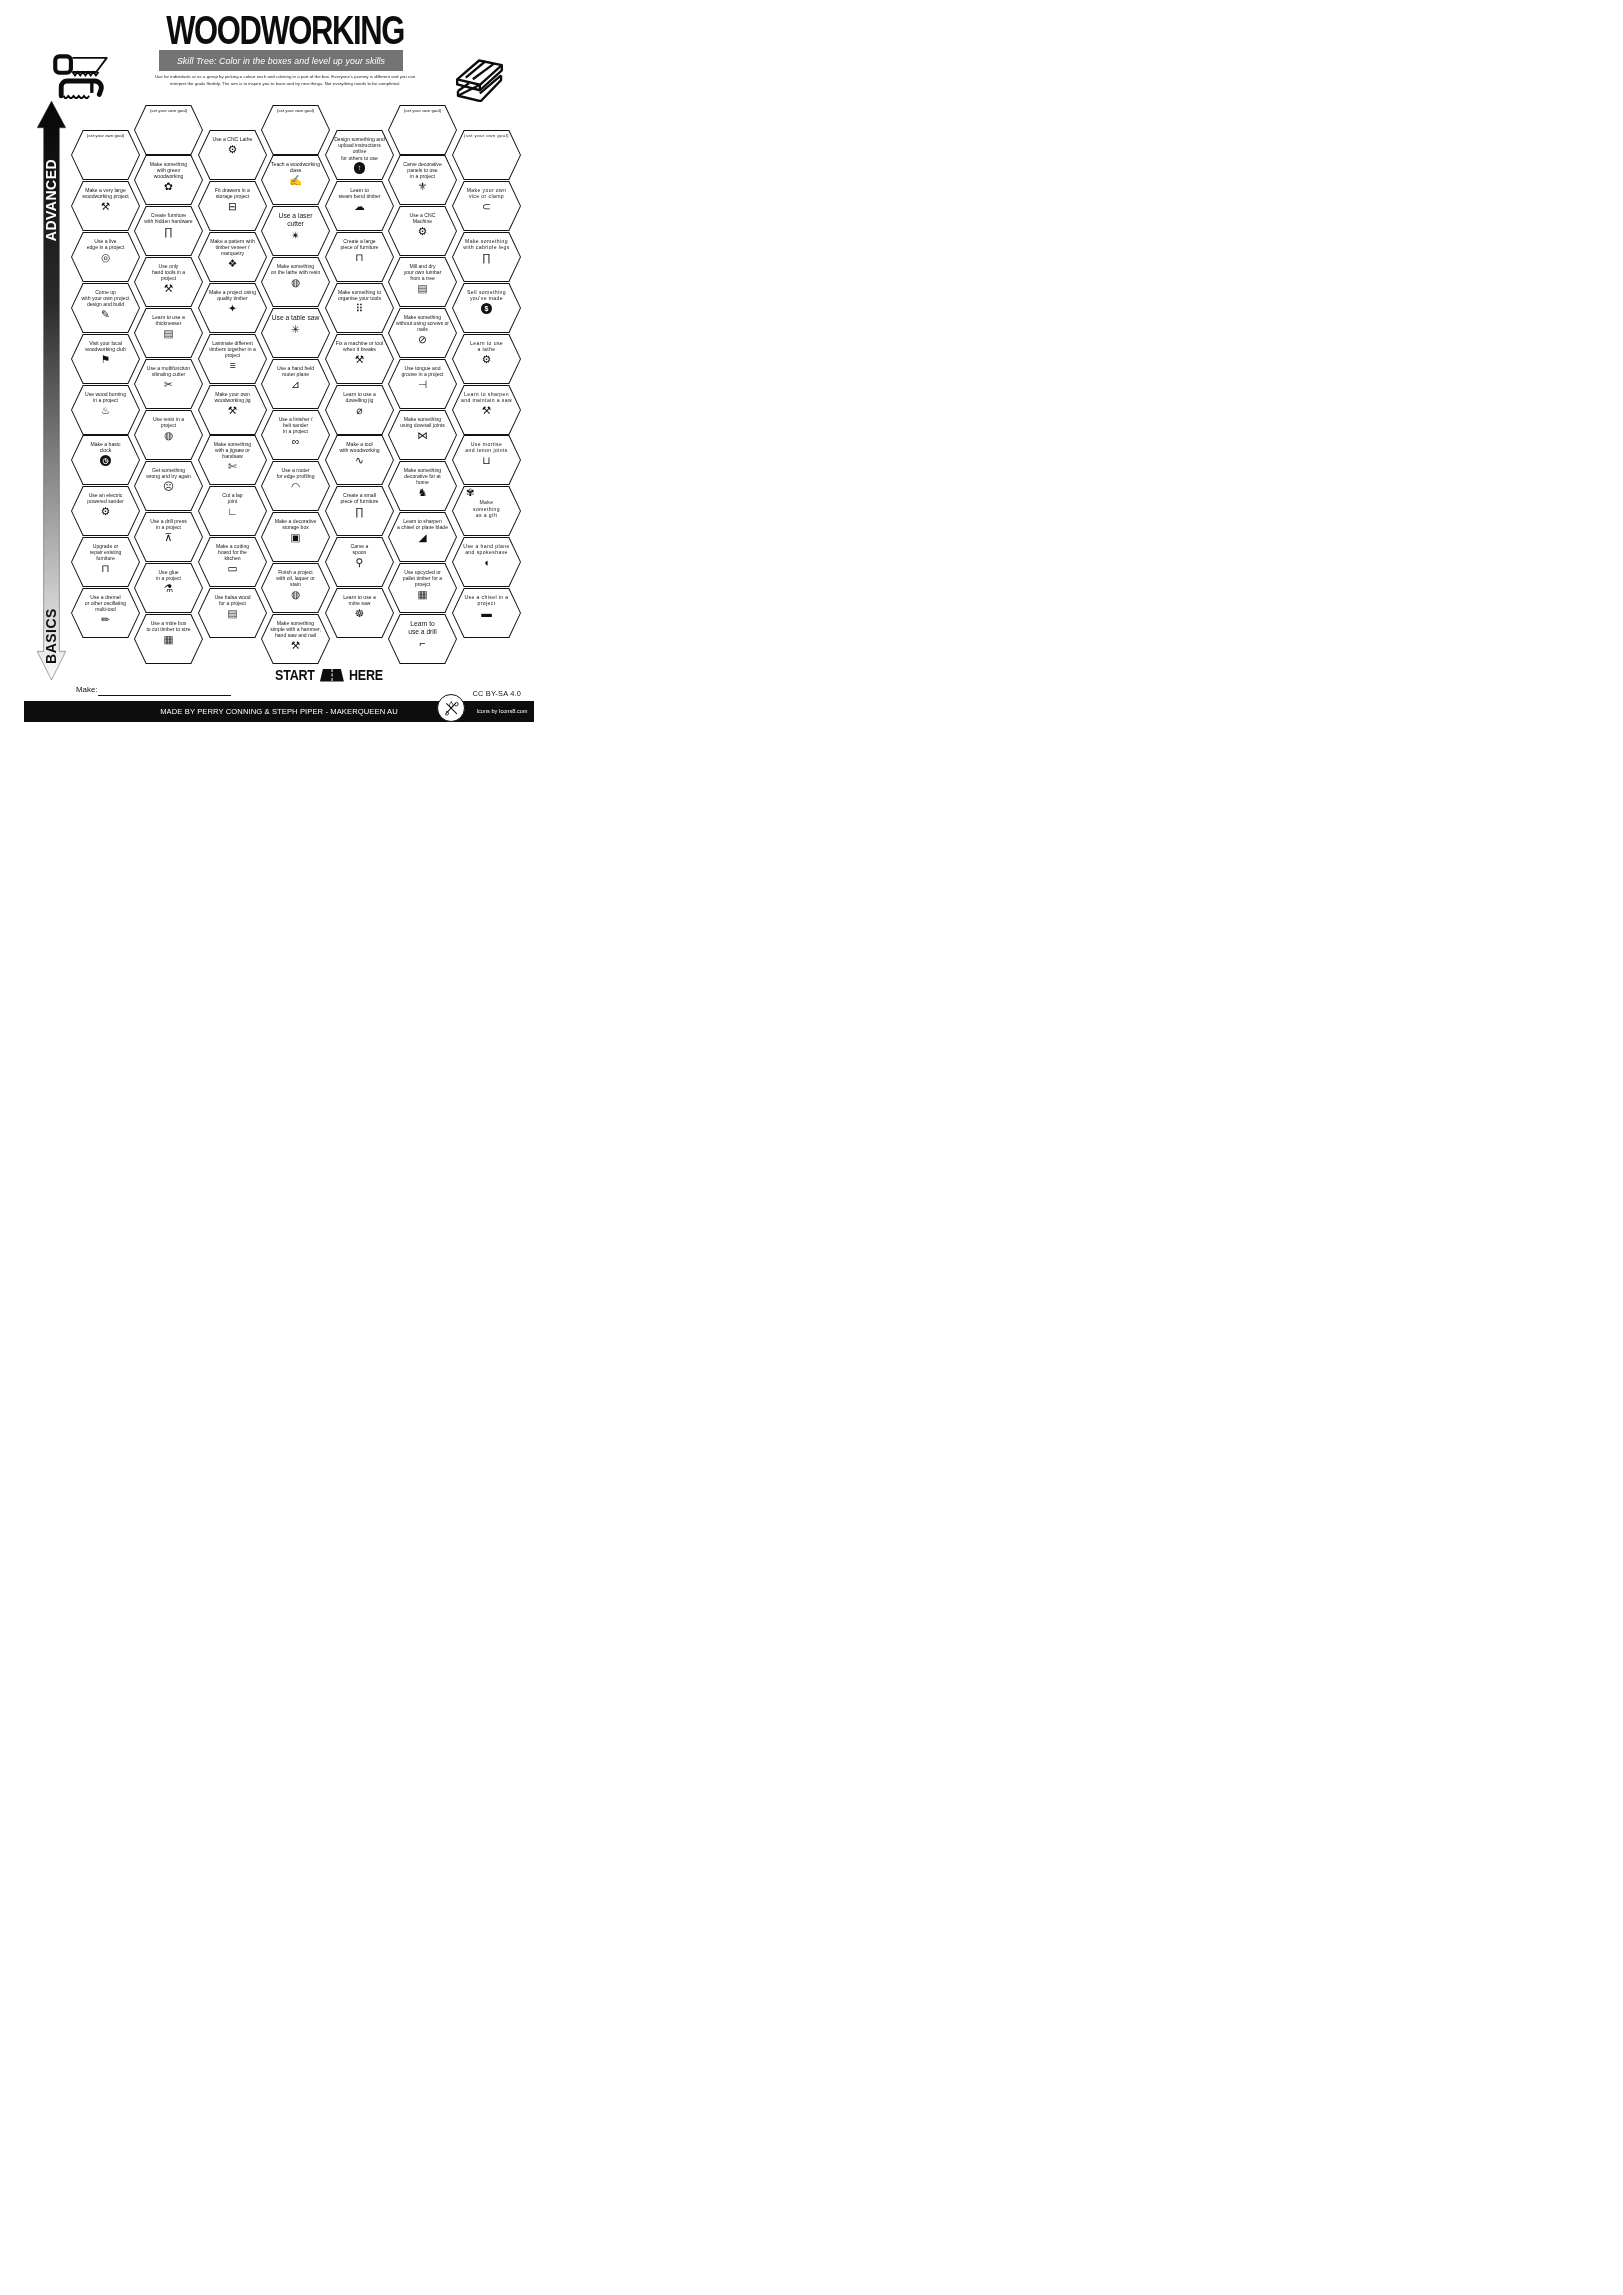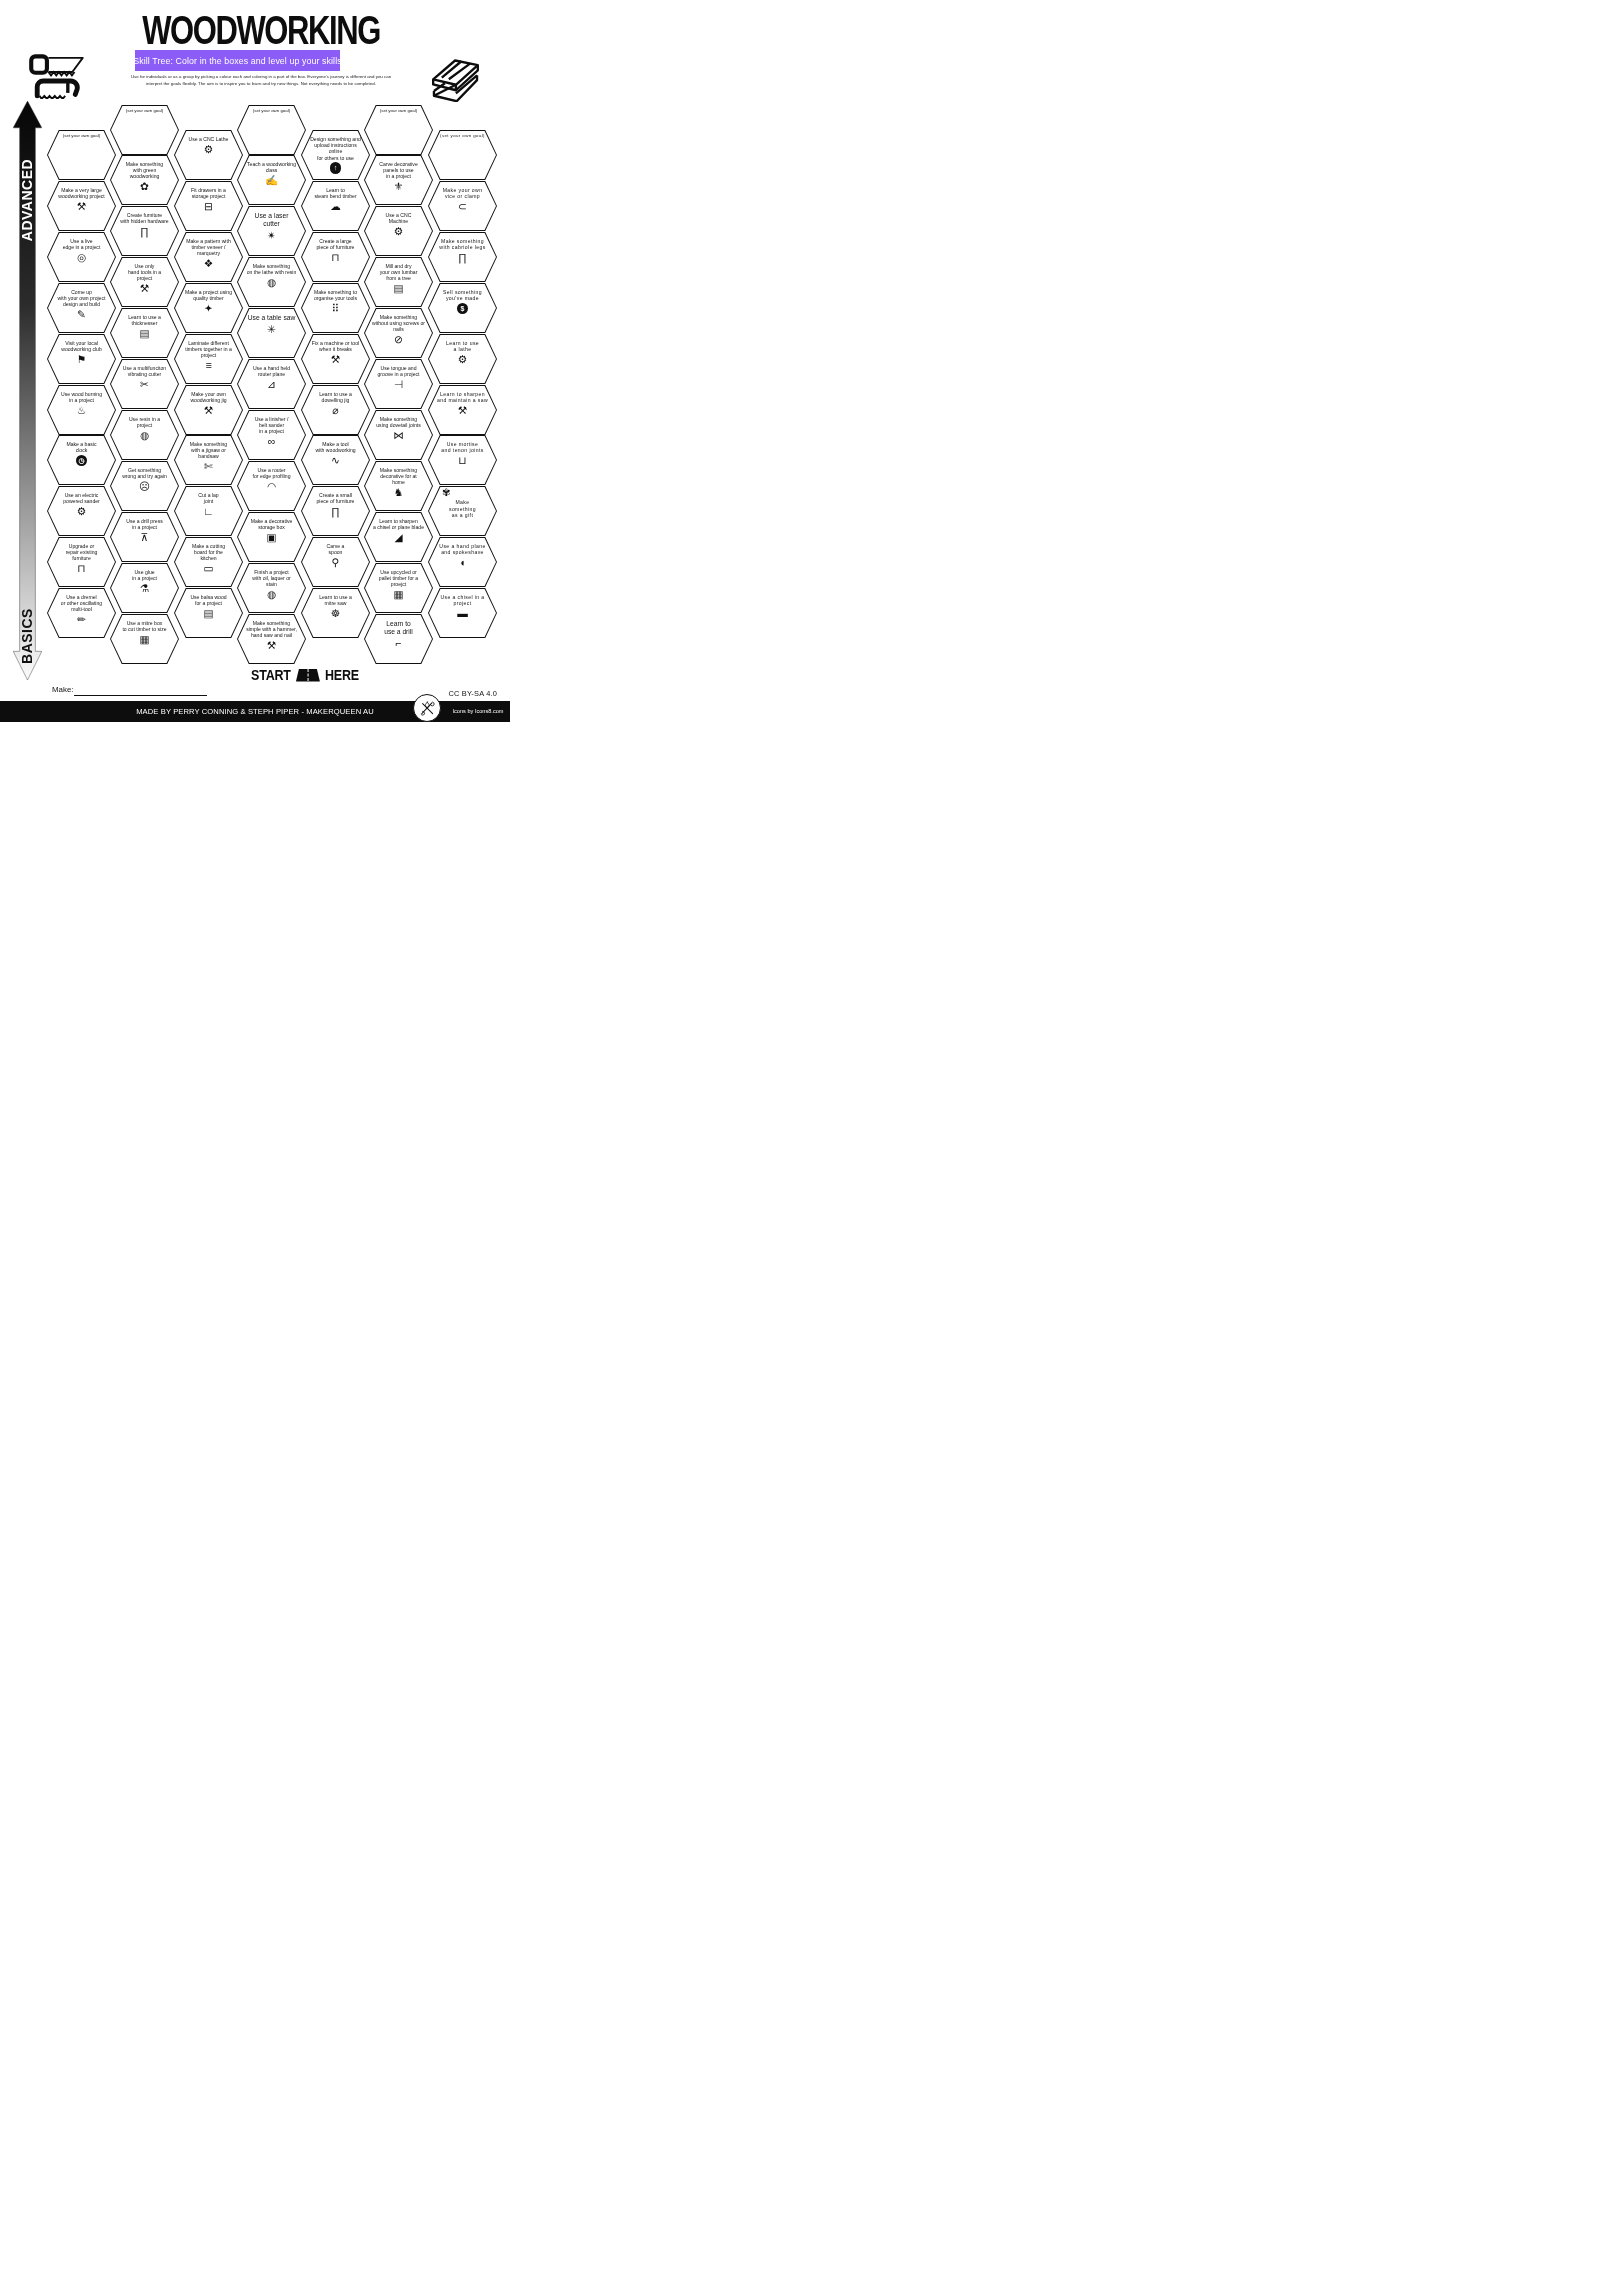--- a/index.html
+++ b/index.html
@@ -1,24 +1,24 @@
 <!DOCTYPE html>
 <html style="font-size:7.4px"><head>
 <meta charset="utf-8">
 <style>
   html,body{margin:0;padding:0;background:#ffffff;}
   .page{position:relative;width:510px;height:722px;background:#ffffff;overflow:hidden;
-        font-family:"Liberation Sans",sans-serif;color:#111;}
+        font-family:"Liberation Sans",sans-serif;color:#111;margin-left:24px;}
 
   
   .title{position:absolute;left:261px;top:8.3px;transform:translateX(-50%) scaleY(1.3);
          transform-origin:top center;font-size:31px;font-weight:bold;letter-spacing:-1.4px;
          white-space:nowrap;color:#0d0d0d;}
-  .subtitle-bar{position:absolute;left:135px;top:50px;width:205px;height:21px;background:#8b5cf6;
-         display:flex;align-items:center;justify-content:center;}
+  .subtitle-bar{position:absolute;left:135px;top:50px;width:244px;height:21px;background:#737373;
+         display:flex;align-items:center;justify-content:center;font-style:italic;}
   .subtitle-bar span{color:#fff;font-size:8.8px;letter-spacing:0.1px;white-space:nowrap;}
   .description{position:absolute;left:261px;top:73px;transform:translateX(-50%);width:319px;
          font-size:4.4px;line-height:1.6;text-align:center;color:#222;white-space:pre-line;}
 
   
   .deco{position:absolute;}
   .deco svg{display:block;}
 
   
   .axis-arrow{position:absolute;left:13px;top:101px;width:29px;height:579px;}

